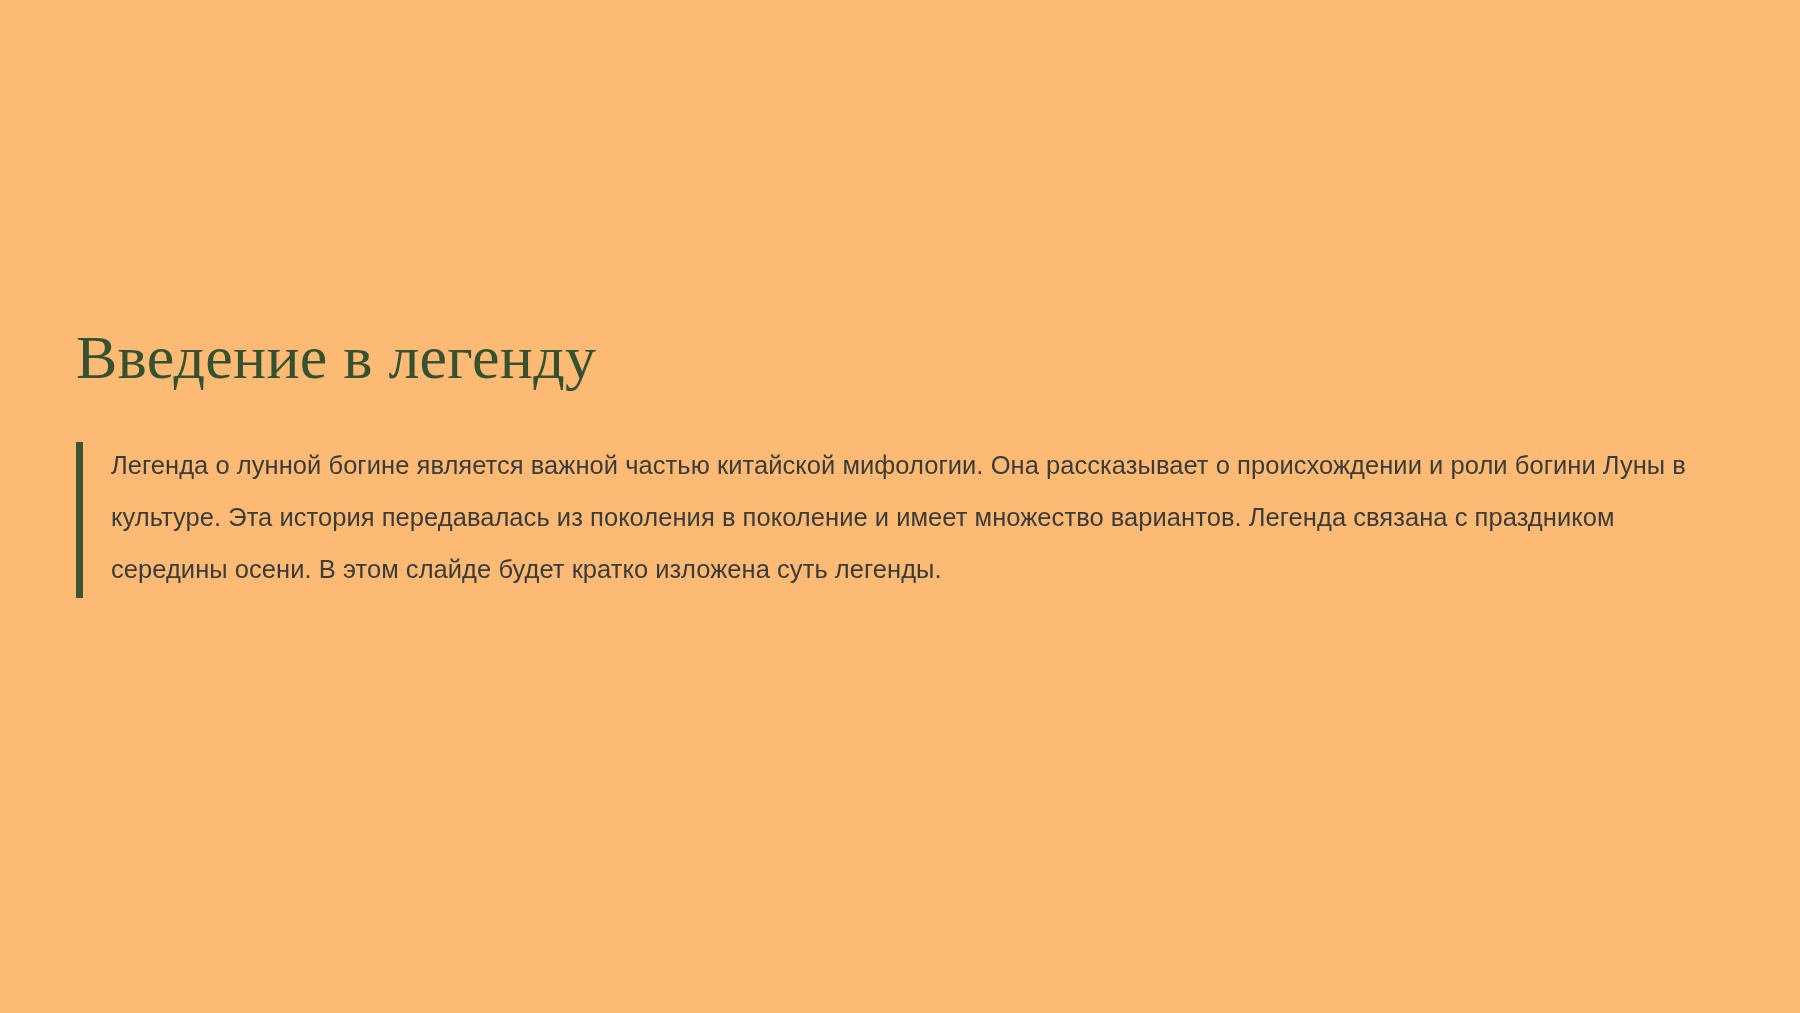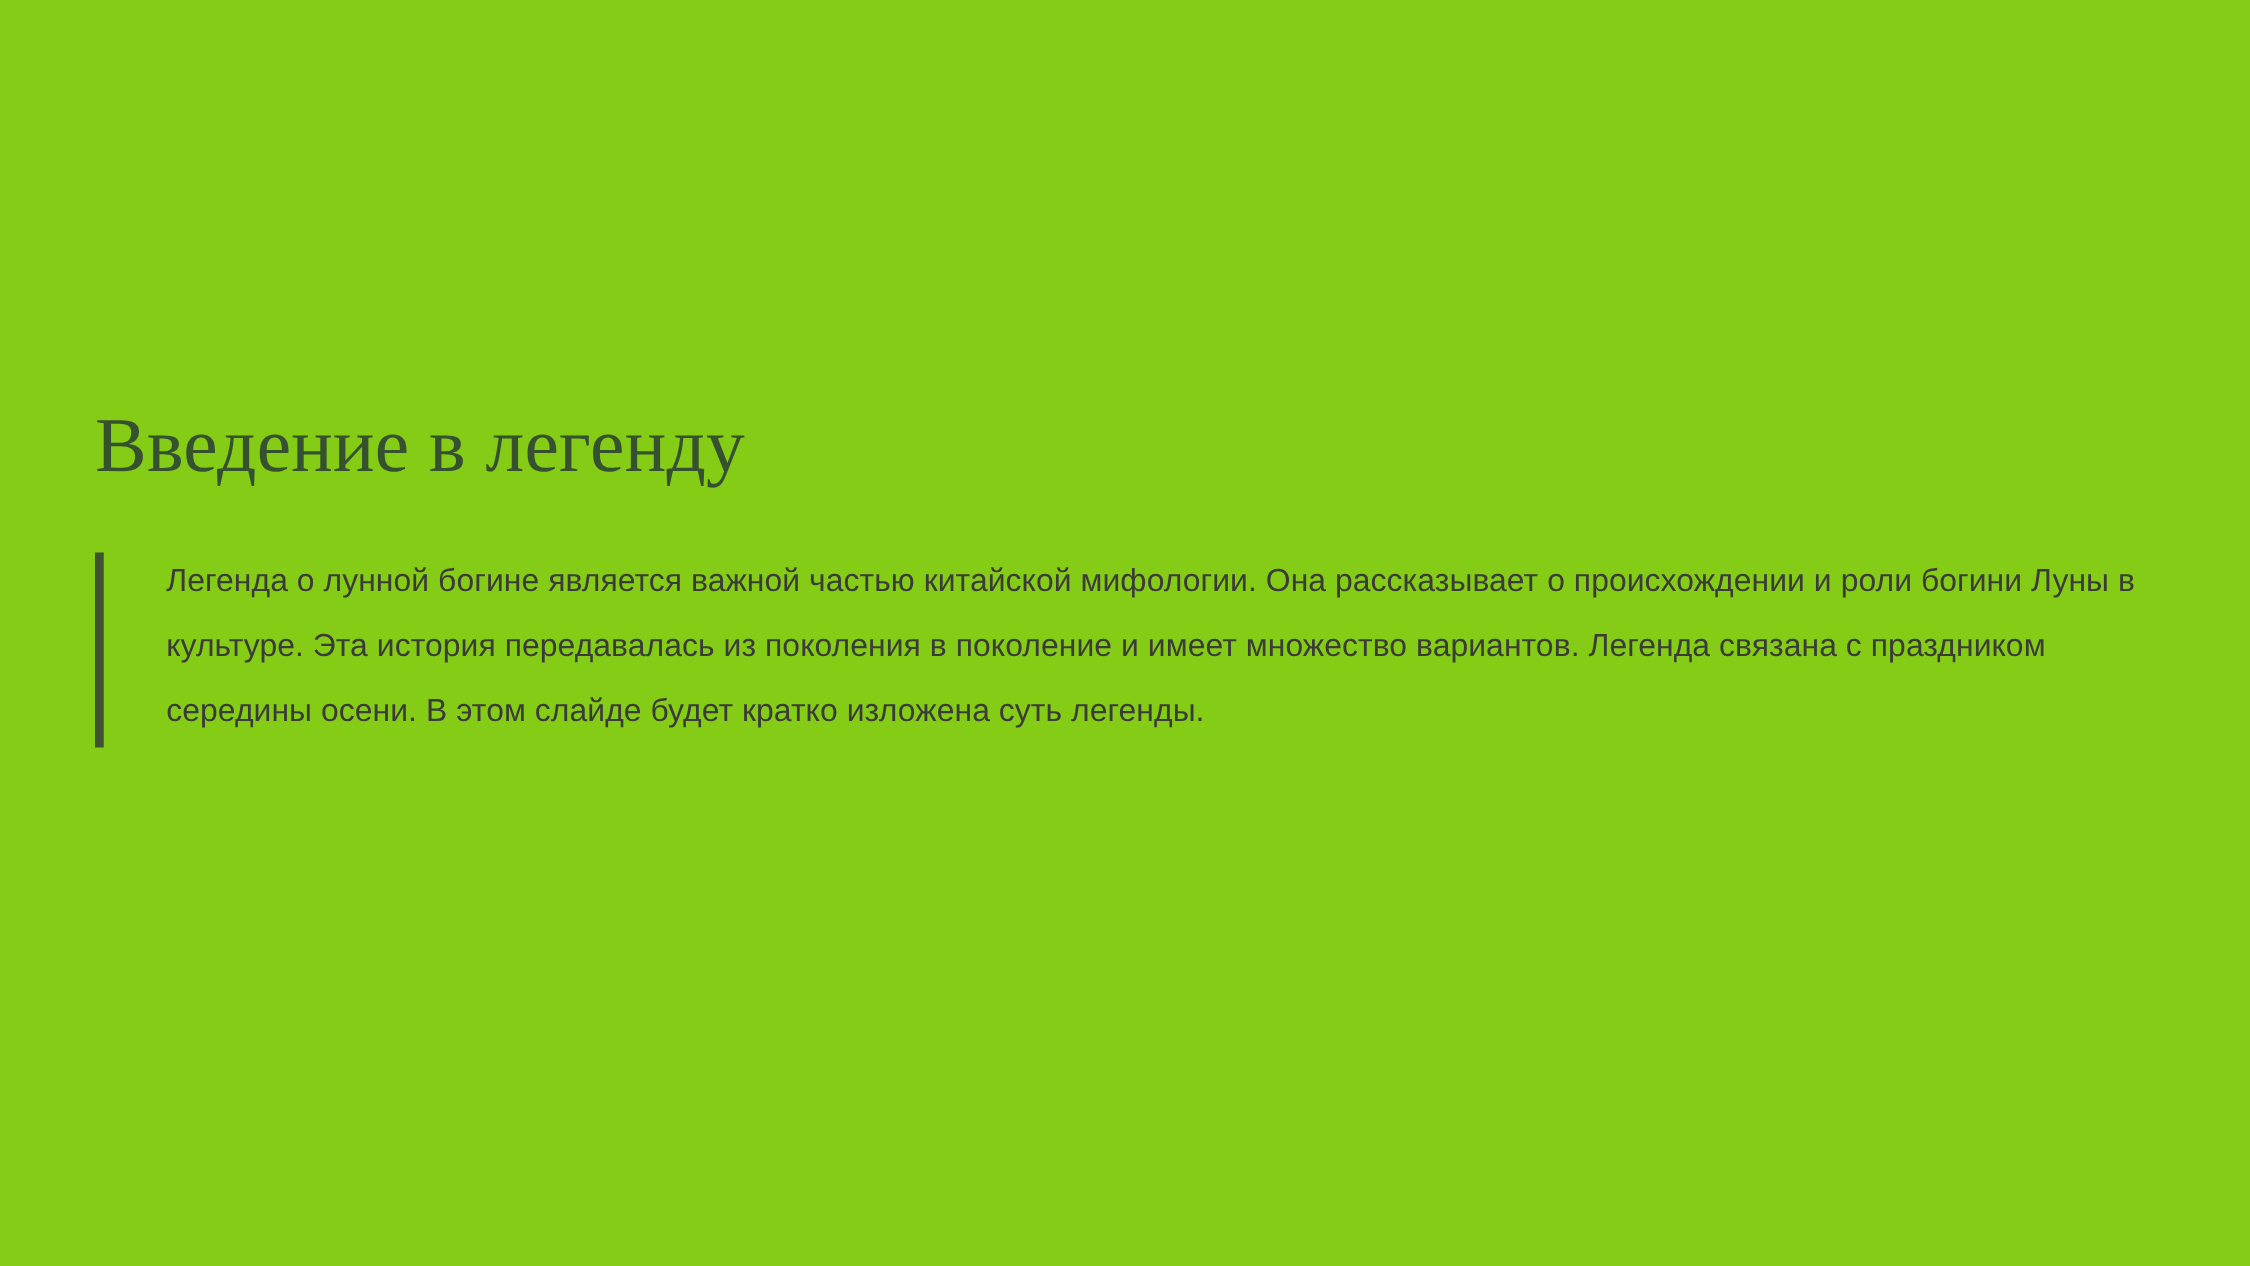--- a/index.html
+++ b/index.html
@@ -11,21 +11,21 @@
     height: 1013px;
     overflow: hidden;
     background: #FDF4E6;
     font-family: "Liberation Sans", sans-serif;
   }
 
   #slide {
     position: relative;
     width: 1800px;
     height: 1013px;
-    background: #84cc16;
+    background: #fdba74;
     box-sizing: border-box;
   }
 
   #content-block {
     position: absolute;
     left: 76px;
     top: 322px;
     width: 1648px;
   }
 
@@ -37,21 +37,21 @@
     color: #35512F;
     letter-spacing: 0.2px;
     margin: 0;
     padding: 0;
     white-space: nowrap;
   }
 
   #body-wrap {
     position: relative;
     margin-top: 46px;
-    padding-left: 57px;
+    padding-left: 35px;
   }
 
   #accent-bar {
     position: absolute;
     left: 0;
     top: 3px;
     width: 7px;
     height: 156px;
     background: #3D5231;
   }

